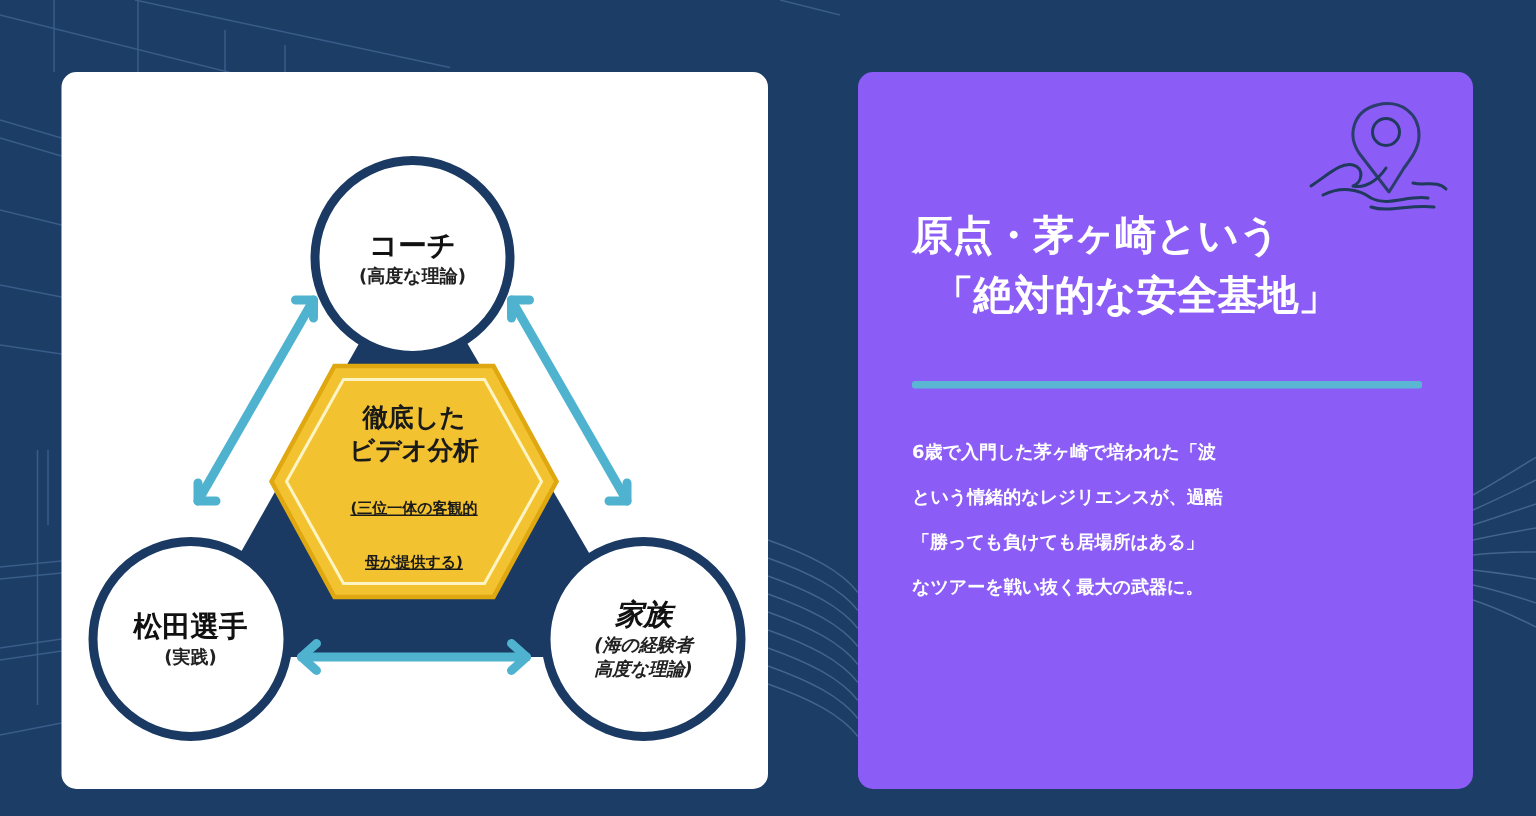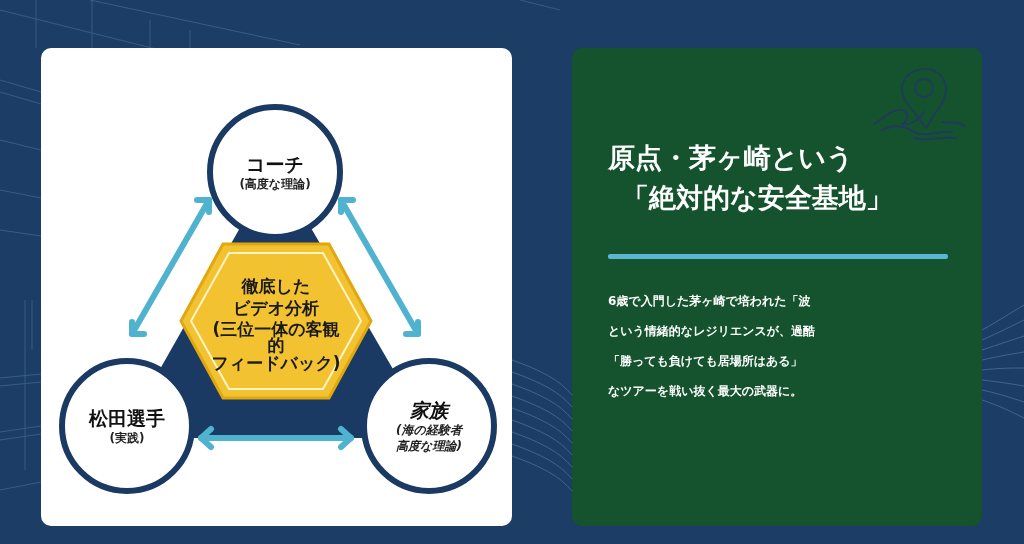--- a/index.html
+++ b/index.html
@@ -24,29 +24,29 @@
   }
   .node-title { font-weight: bold; font-size: 19px; line-height: 24px; }
   .node-sub { font-weight: bold; font-size: 12px; line-height: 16px; color: #222; }
 
   .node-coach { left: 166px; top: 56px; width: 136px; height: 136px; }
   .node-player { left: 18px; top: 310px; width: 136px; height: 136px; }
   .node-family { left: 320px; top: 310px; width: 136px; height: 136px; font-style: italic; }
 
   .hex-text {
     position: absolute; left: 170px; top: 220px; width: 130px; height: 110px;
-    display: flex; flex-direction: column; align-items: center; justify-content: center;
+    display: flex; flex-direction: column; align-items: center; justify-content: flex-start;
     text-align: center; color: #1a1a1a;
   }
   .hex-title { font-weight: bold; font-size: 17px; line-height: 22px; }
-  .hex-sub { font-weight: bold; font-size: 17px; line-height: 16px; margin-top: 2px; }
+  .hex-sub { font-weight: bold; font-size: 10px; line-height: 16px; margin-top: 20px; text-decoration: underline; }
 
   .right-card {
     position: absolute; left: 572px; top: 48px; width: 410px; height: 478px;
-    background: #14532d; border-radius: 10px;
+    background: #8b5cf6; border-radius: 10px;
   }
   .pin-icon { position: absolute; left: 300px; top: 18px; width: 110px; height: 80px; }
   .headline {
     position: absolute; left: 36px; top: 90px; width: 360px;
     color: #ffffff; font-weight: bold; font-size: 27px; line-height: 40px;
   }
   .headline .line2 { display: block; padding-left: 14px; }
   .divider {
     position: absolute; left: 36px; top: 206px; width: 340px; height: 5px;
     background: #5bb6d4; border-radius: 2px;
@@ -140,21 +140,21 @@
   <div class="node node-family">
     <div class="node-title">家族</div>
     <div class="node-sub">(海の経験者</div>
     <div class="node-sub">高度な理論)</div>
   </div>
 
   <div class="hex-text">
     <div class="hex-title">徹底した</div>
     <div class="hex-title">ビデオ分析</div>
     <div class="hex-sub">(三位一体の客観的</div>
-    <div class="hex-sub">フィードバック)</div>
+    <div class="hex-sub">母が提供する)</div>
   </div>
 </div>
 
 <div class="right-card">
   <svg class="pin-icon" viewBox="0 0 110 80">
     <g fill="none" stroke="#1f3a5c" stroke-width="2" stroke-linecap="round" stroke-linejoin="round">
       <path d="M54 62 L34 36 C26 24 30 8 46 4 C62 0 74 10 74 24 C74 32 70 38 64 46 Z" opacity="0.9"></path>
       <circle cx="52" cy="22" r="9"></circle>
       <path d="M2 58 C14 50 22 42 30 44 C38 46 36 56 30 58 C40 60 48 52 52 46"></path>
       <path d="M10 64 C22 58 34 60 42 66 C54 72 66 64 80 66"></path>

